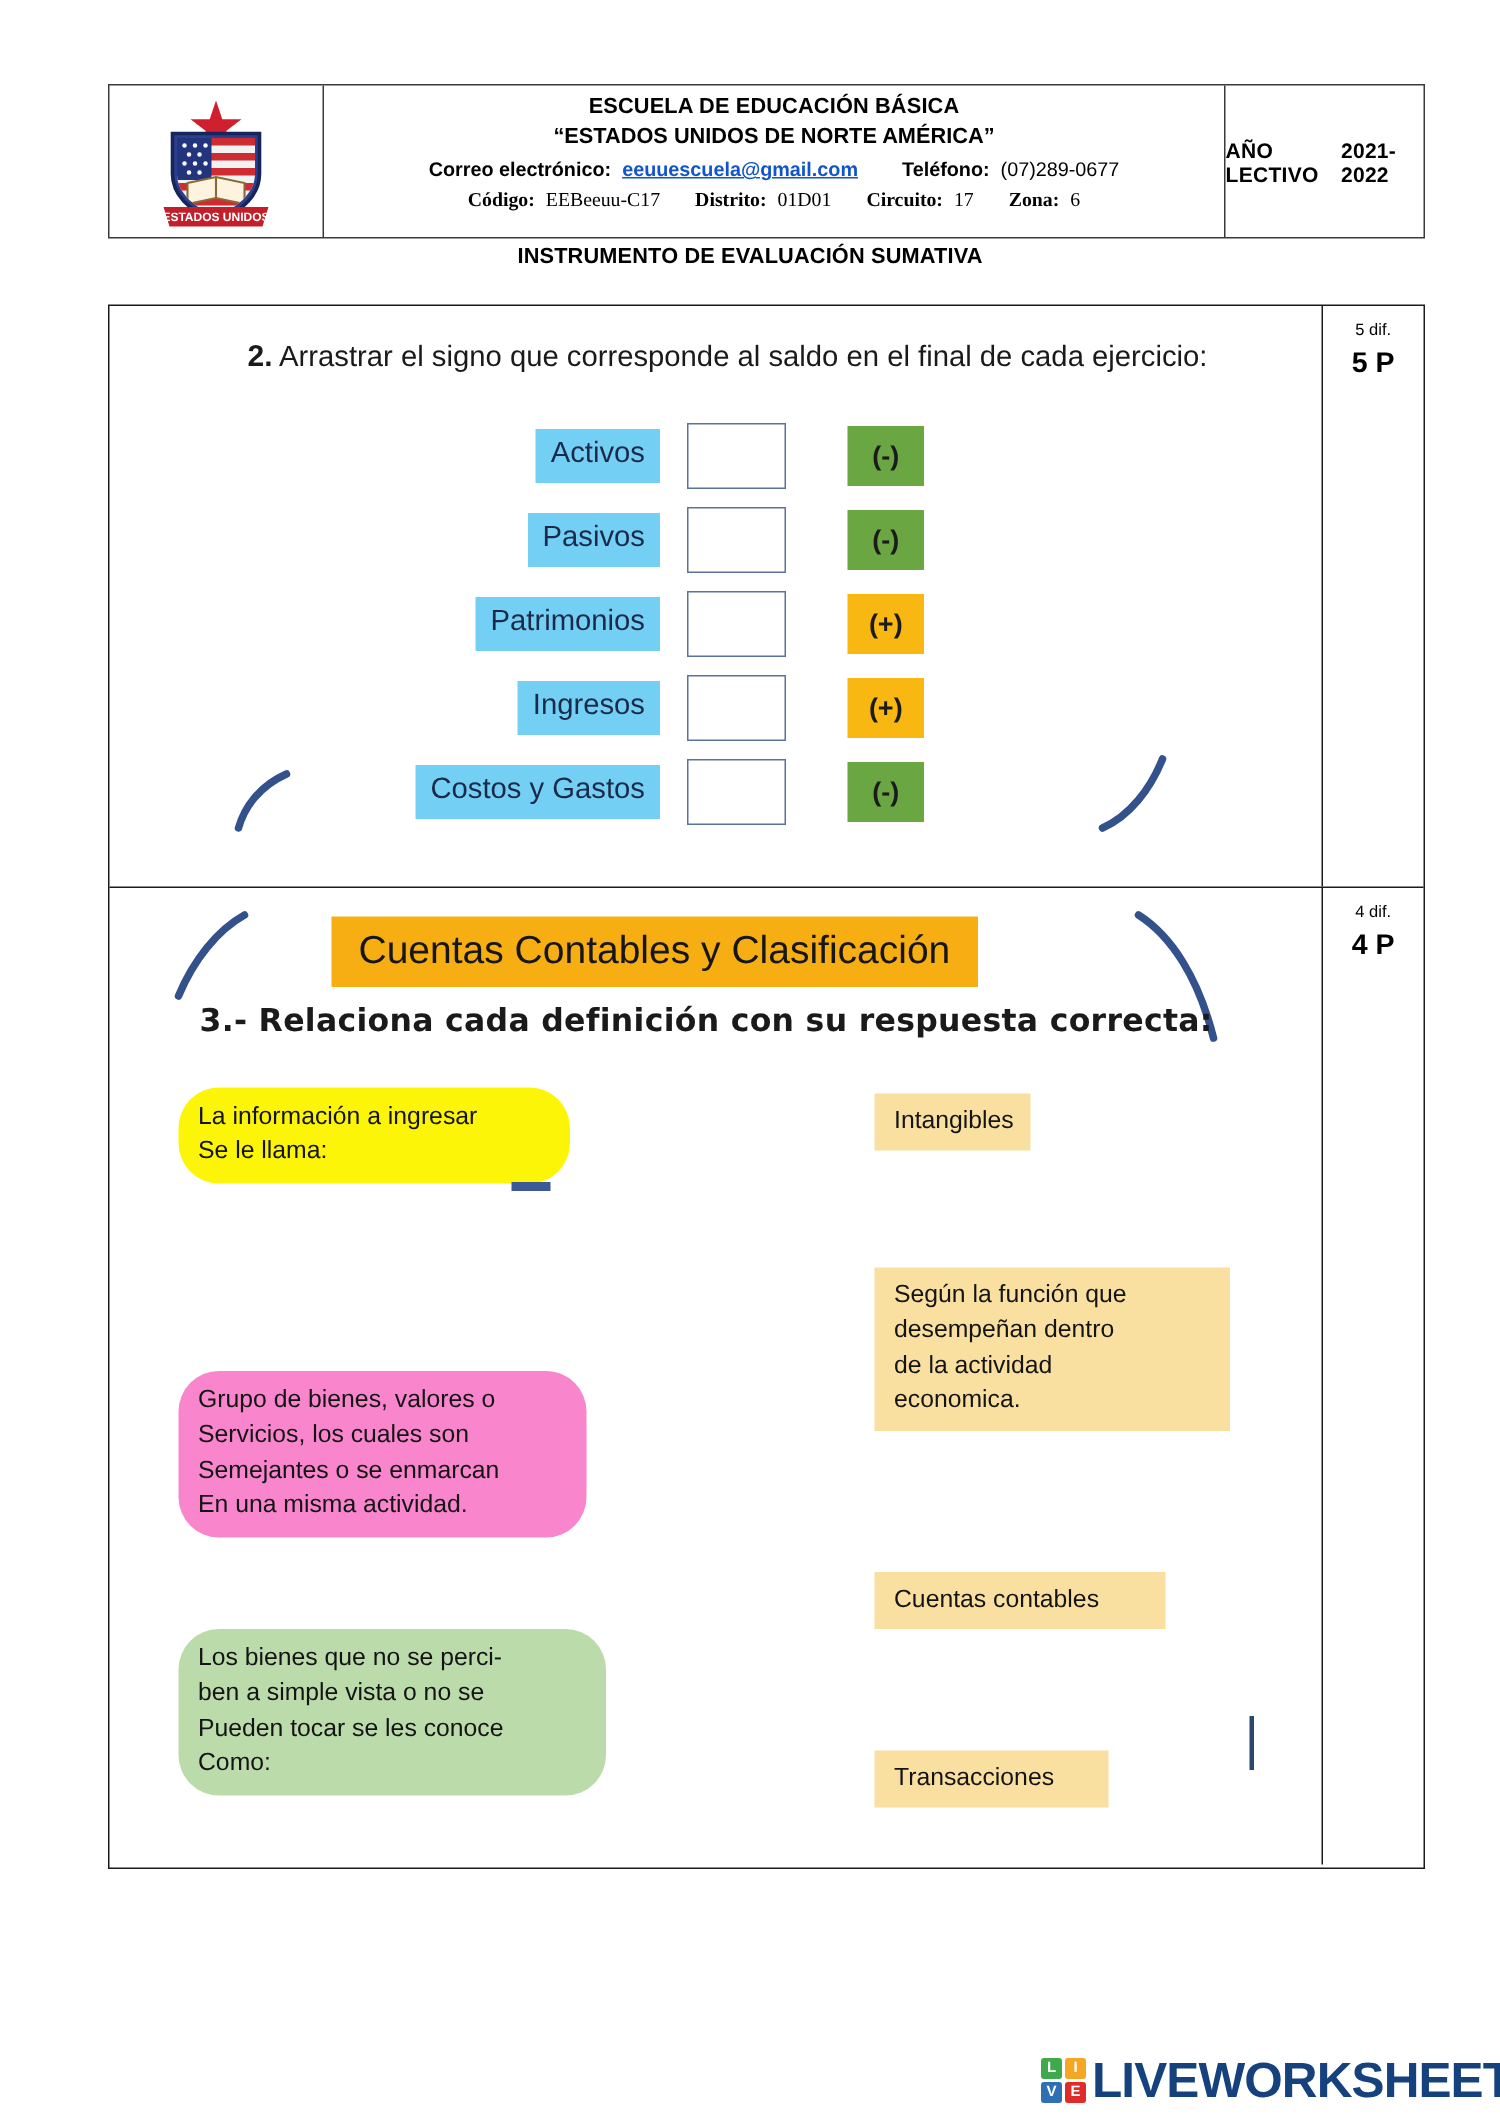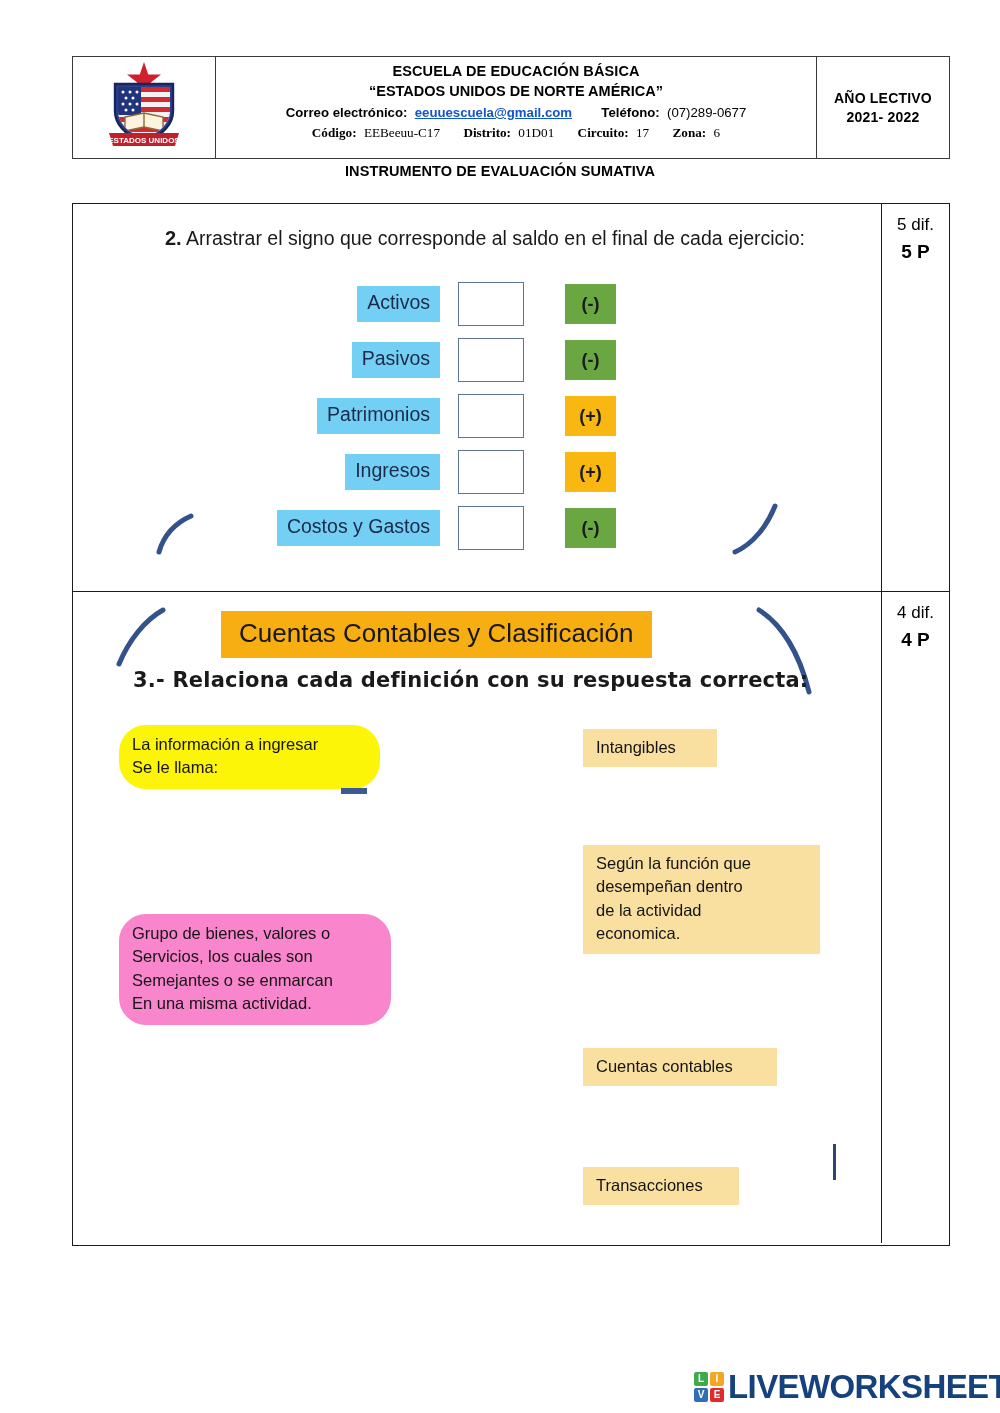--- a/index.html
+++ b/index.html
@@ -25,35 +25,36 @@
     height: 103px;
     border: 1.5px solid #3a3a3a;
     box-sizing: border-box;
     display: flex;
   }
   .hdr-logo-cell {
     width: 143px;
     border-right: 1.5px solid #3a3a3a;
     box-sizing: border-box;
     display: flex;
+    align-items: center;
     justify-content: center;
     text-decoration: underline;
   }
   .hdr-main-cell {
     flex: 1;
     border-right: 1.5px solid #3a3a3a;
     box-sizing: border-box;
     padding: 5px 6px 4px 6px;
     text-align: center;
   }
   .hdr-year-cell {
     width: 132px;
     box-sizing: border-box;
     display: flex;
-    flex-direction: column;
+    flex-direction: row;
     align-items: center;
     justify-content: center;
     gap: 3px;
   }
   .hdr-line1 {
     font-size: 14.5px;
     font-weight: bold;
     letter-spacing: .1px;
     line-height: 1.35;
   }
@@ -119,21 +120,21 @@
     position: absolute;
     right: 0;
     top: 0;
     height: 100%;
     width: 68px;
     border-left: 1.6px solid #1b1b1b;
     box-sizing: border-box;
     padding-top: 9px;
     text-align: center;
   }
-  .score-dif { font-size: 17px; line-height: 1.45; }
+  .score-dif { font-size: 11px; line-height: 1.45; }
   .score-p { font-size: 19px; font-weight: bold; line-height: 1.45; }
 
   
   .q2-prompt {
     position: absolute;
     left: 92px;
     top: 21px;
     width: 650px;
     font-size: 19.5px;
     line-height: 1.38;
@@ -455,22 +456,26 @@
     <div class="def-box" style="left:46px; top:133px; width:261px; background:#fdf508;">La información a ingresar
 Se le llama:</div>
     <div class="tick-mark" style="left:268px; top:196px;"></div>
 
 
     <div class="def-box" style="left:46px; top:322px; width:272px; background:#f985cd;">Grupo de bienes, valores o
 Servicios, los cuales son
 Semejantes o se enmarcan
 En una misma actividad.</div>
 
-
-    <div class="ans-box" style="left:510px; top:137px; width:134px;">Intangibles</div>
+    <div class="def-box" style="left:46px; top:494px; width:285px; background:#bbdcaa;">Los bienes que no se perci-
+ben a simple vista o no   se
+Pueden tocar se les conoce
+Como:</div>
+
+    <div class="ans-box" style="left:510px; top:137px; width:104px;">Intangibles</div>
 
     <div class="ans-box" style="left:510px; top:253px; width:237px;">Según la función que
 desempeñan dentro
 de  la actividad
 economica.</div>
 
     <div class="ans-box" style="left:510px; top:456px; width:194px;">Cuentas contables</div>
 
     <div class="ans-box" style="left:510px; top:575px; width:156px;">Transacciones</div>
 

